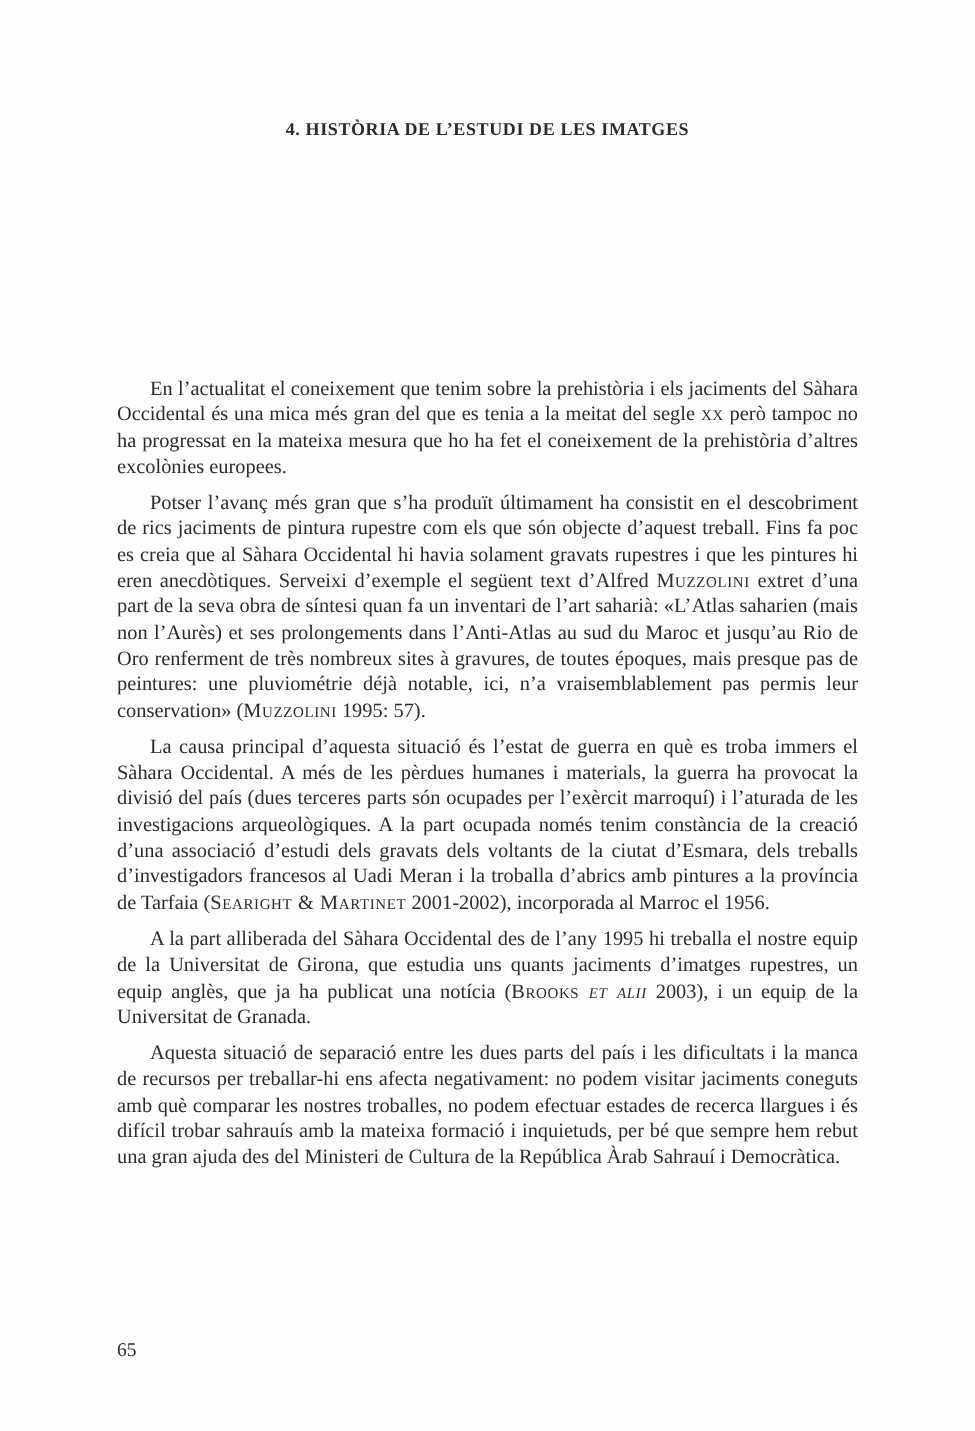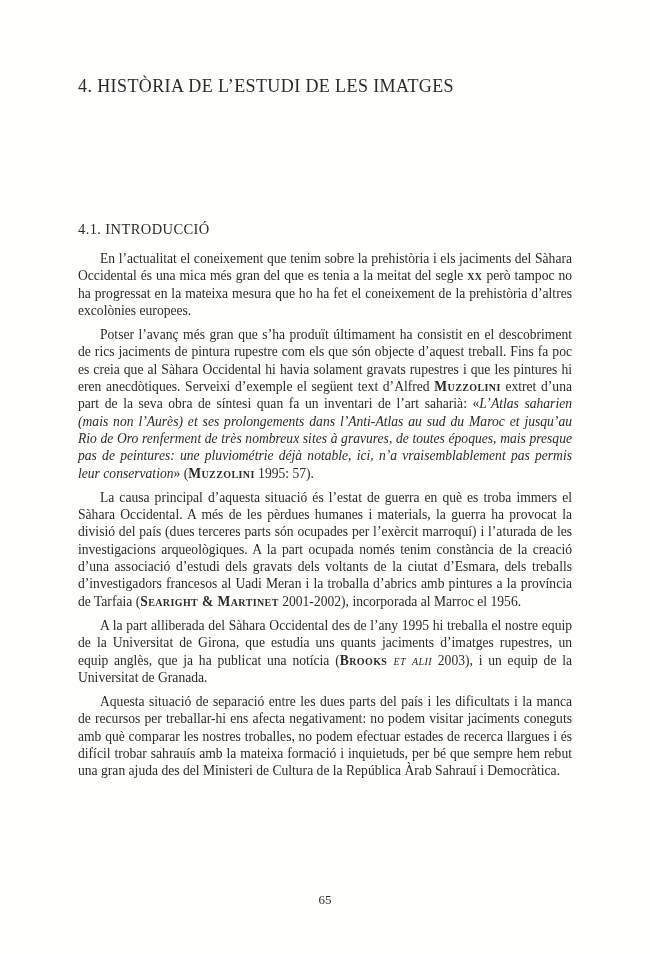--- a/index.html
+++ b/index.html
@@ -15,22 +15,23 @@
     background: #fefefd;
     font-family: "Liberation Serif", serif;
     color: #2b2b2b;
     overflow: hidden;
   }
   .chapter-title {
     position: absolute;
     top: 72px;
     left: 78px;
     width: 494px;
-    font-weight: normal;
-    font-size: 18px;
+    text-align: center;
+    font-weight: bold;
+    font-size: 12px;
     line-height: 28px;
     letter-spacing: 0.4px;
   }
   .section-heading {
     position: absolute;
     top: 221px;
     left: 78px;
     width: 494px;
     font-size: 14.5px;
     letter-spacing: 0.4px;
@@ -47,47 +48,45 @@
     text-align: justify;
   }
   p.body-para {
     margin: 0 0 7px 0;
     text-indent: 22px;
   }
   .run-normal { font-style: normal; margin-top: 36px; }
   .run-smallcaps {
     font-variant: small-caps;
     letter-spacing: 0.4px;
-    font-weight: bold;
   }
-  .run-italic { font-style: italic; }
+  .run-italic { }
   .run-italic-smallcaps {
     font-style: italic;
     font-variant: small-caps;
     letter-spacing: 0.4px;
   }
   .page-number {
     position: absolute;
     top: 892px;
     left: 78px;
     width: 494px;
-    text-align: center;
+    text-align: left;
     font-size: 13px;
   }
 </style>
 </head>
 <body>
 
 <div class="page" style="color: rgb(43, 43, 43); background: rgb(254, 254, 253);">
 
   <div class="chapter-title">
     <span style="display:block">4. HISTÒRIA DE L’ESTUDI DE LES IMATGES</span>
   </div>
 
-  <h2 class="section-heading">4.1. INTRODUCCIÓ</h2>
 
   <div class="body-text">
       <p class="body-para"><span class="run-normal">En l’actualitat el coneixement que tenim sobre la prehistòria i els jaciments del Sàhara Occidental és una mica més gran del que es tenia a la meitat del segle </span><span class="run-smallcaps">xx</span><span class="run-normal"> però tampoc no ha progressat en la mateixa mesura que ho ha fet el coneixement de la prehistòria d’altres excolònies europees.</span></p>
       <p class="body-para"><span class="run-normal">Potser l’avanç més gran que s’ha produït últimament ha consistit en el descobriment de rics jaciments de pintura rupestre com els que són objecte d’aquest treball. Fins fa poc es creia que al Sàhara Occidental hi havia solament gravats rupestres i que les pintures hi eren anecdòtiques. Serveixi d’exemple el següent text d’Alfred </span><span class="run-smallcaps">Muzzolini</span><span class="run-normal"> extret d’una part de la seva obra de síntesi quan fa un inventari de l’art saharià: «</span><span class="run-italic">L’Atlas saharien (mais non l’Aurès) et ses prolongements dans l’Anti-Atlas au sud du Maroc et jusqu’au Rio de Oro renferment de très nombreux sites à gravures, de toutes époques, mais presque pas de peintures: une pluviométrie déjà notable, ici, n’a vraisemblablement pas permis leur conservation</span><span class="run-normal">» (</span><span class="run-smallcaps">Muzzolini</span><span class="run-normal"> 1995: 57).</span></p>
       <p class="body-para"><span class="run-normal">La causa principal d’aquesta situació és l’estat de guerra en què es troba immers el Sàhara Occidental. A més de les pèrdues humanes i materials, la guerra ha provocat la divisió del país (dues terceres parts són ocupades per l’exèrcit marroquí) i l’aturada de les investigacions arqueològiques. A la part ocupada només tenim constància de la creació d’una associació d’estudi dels gravats dels voltants de la ciutat d’Esmara, dels treballs d’investigadors francesos al Uadi Meran i la troballa d’abrics amb pintures a la província de Tarfaia (</span><span class="run-smallcaps">Searight &amp; Martinet</span><span class="run-normal"> 2001-2002), incorporada al Marroc el 1956.</span></p>
       <p class="body-para"><span class="run-normal">A la part alliberada del Sàhara Occidental des de l’any 1995 hi treballa el nostre equip de la Universitat de Girona, que estudia uns quants jaciments d’imatges rupestres, un equip anglès, que ja ha publicat una notícia (</span><span class="run-smallcaps">Brooks </span><span class="run-italic-smallcaps">et alii</span><span class="run-normal"> 2003), i un equip de la Universitat de Granada.</span></p>
       <p class="body-para"><span class="run-normal">Aquesta situació de separació entre les dues parts del país i les dificultats i la manca de recursos per treballar-hi ens afecta negativament: no podem visitar jaciments coneguts amb què comparar les nostres troballes, no podem efectuar estades de recerca llargues i és difícil trobar sahrauís amb la mateixa formació i inquietuds, per bé que sempre hem rebut una gran ajuda des del Ministeri de Cultura de la República Àrab Sahrauí i Democràtica.</span></p>
     </div>
 
   <div class="page-number">65</div>

